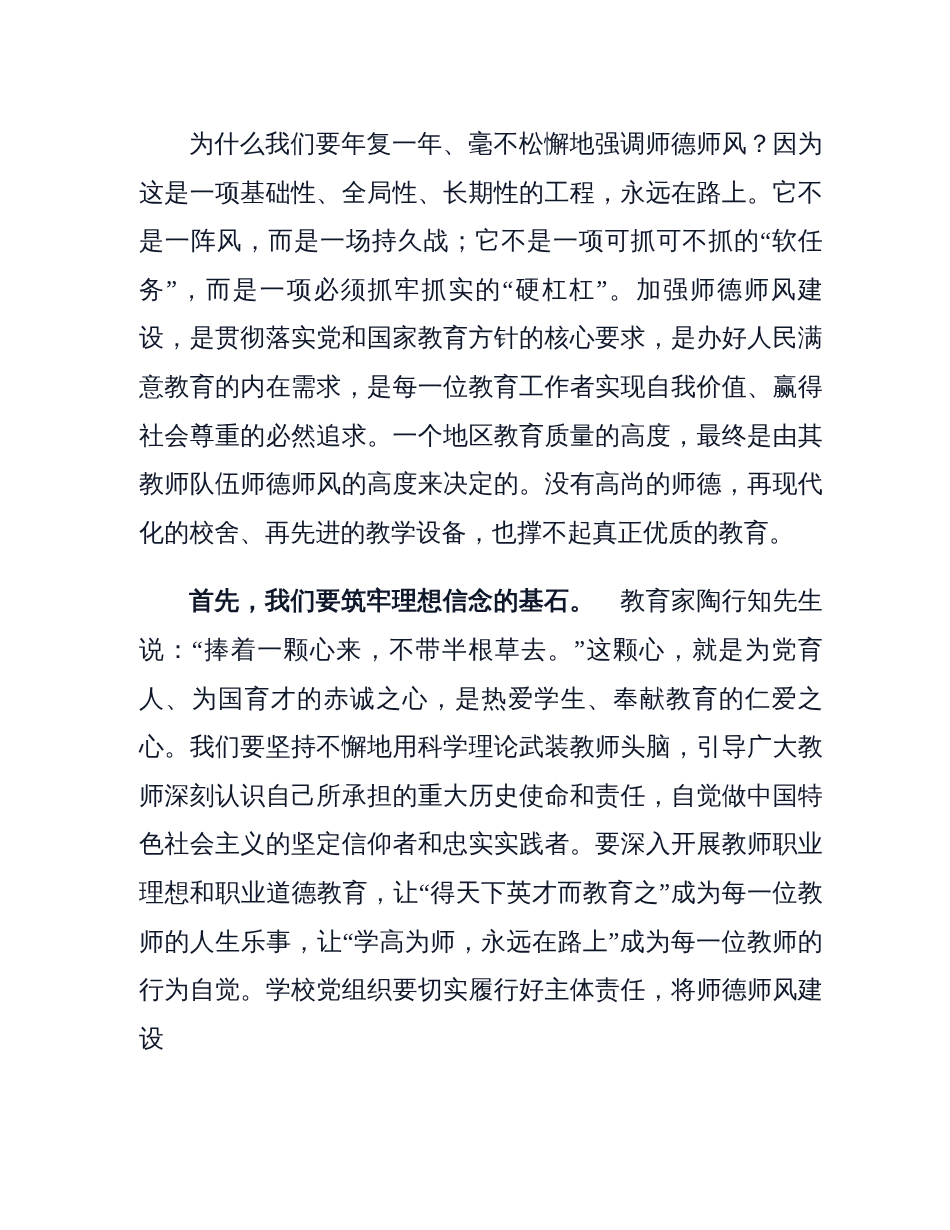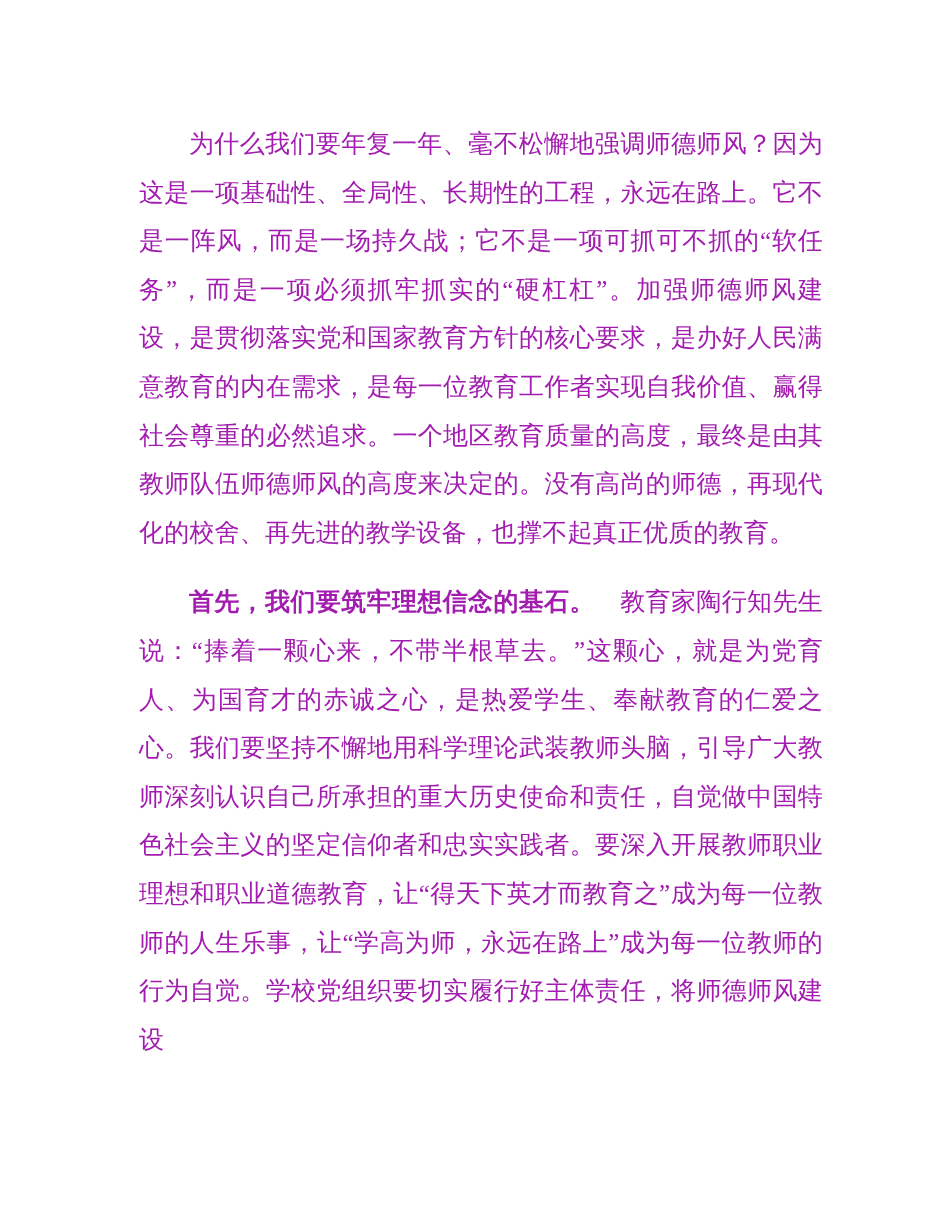--- a/index.html
+++ b/index.html
@@ -22,32 +22,32 @@
     width: 684px;
   }
   .para {
     margin: 0;
     font-size: 25px;
     line-height: 48.6px;
     letter-spacing: 0.2px;
     text-align: justify;
     text-justify: inter-ideograph;
     text-indent: 2em;
-    color: #a21caf;
+    color: #0f172a;
     font-weight: normal;
   }
   .para + .para {
     margin-top: 20px;
   }
   .run {
     font-weight: normal;
   }
   .run.bold {
     font-weight: bold;
-    font-family: Liberation Sans, sans-serif;
+    font-family: Liberation Serif, serif;
   }
 </style>
 </head>
 <body>
 
 <div class="page" style="background: rgb(255, 255, 255); color: rgb(0, 0, 0);">
   <div class="doc-body" id="doc-body">
       <p class="para"><span class="run">为什么我们要年复一年、毫不松懈地强调师德师风？因为这是一项基础性、全局性、长期性的工程，永远在路上。它不是一阵风，而是一场持久战；它不是一项可抓可不抓的“软任务”，而是一项必须抓牢抓实的“硬杠杠”。加强师德师风建设，是贯彻落实党和国家教育方针的核心要求，是办好人民满意教育的内在需求，是每一位教育工作者实现自我价值、赢得社会尊重的必然追求。一个地区教育质量的高度，最终是由其教师队伍师德师风的高度来决定的。没有高尚的师德，再现代化的校舍、再先进的教学设备，也撑不起真正优质的教育。</span></p>
       <p class="para"><span class="run bold">首先，我们要筑牢理想信念的基石。</span><span class="run">　教育家陶行知先生说：“捧着一颗心来，不带半根草去。”这颗心，就是为党育人、为国育才的赤诚之心，是热爱学生、奉献教育的仁爱之心。我们要坚持不懈地用科学理论武装教师头脑，引导广大教师深刻认识自己所承担的重大历史使命和责任，自觉做中国特色社会主义的坚定信仰者和忠实实践者。要深入开展教师职业理想和职业道德教育，让“得天下英才而教育之”成为每一位教师的人生乐事，让“学高为师，永远在路上”成为每一位教师的行为自觉。学校党组织要切实履行好主体责任，将师德师风建设</span></p>
     </div>

